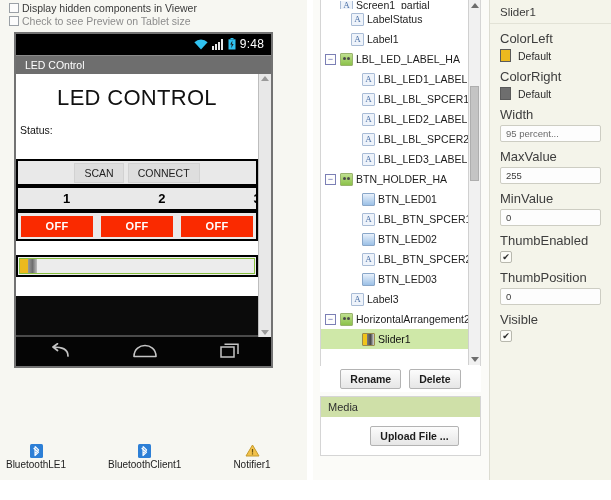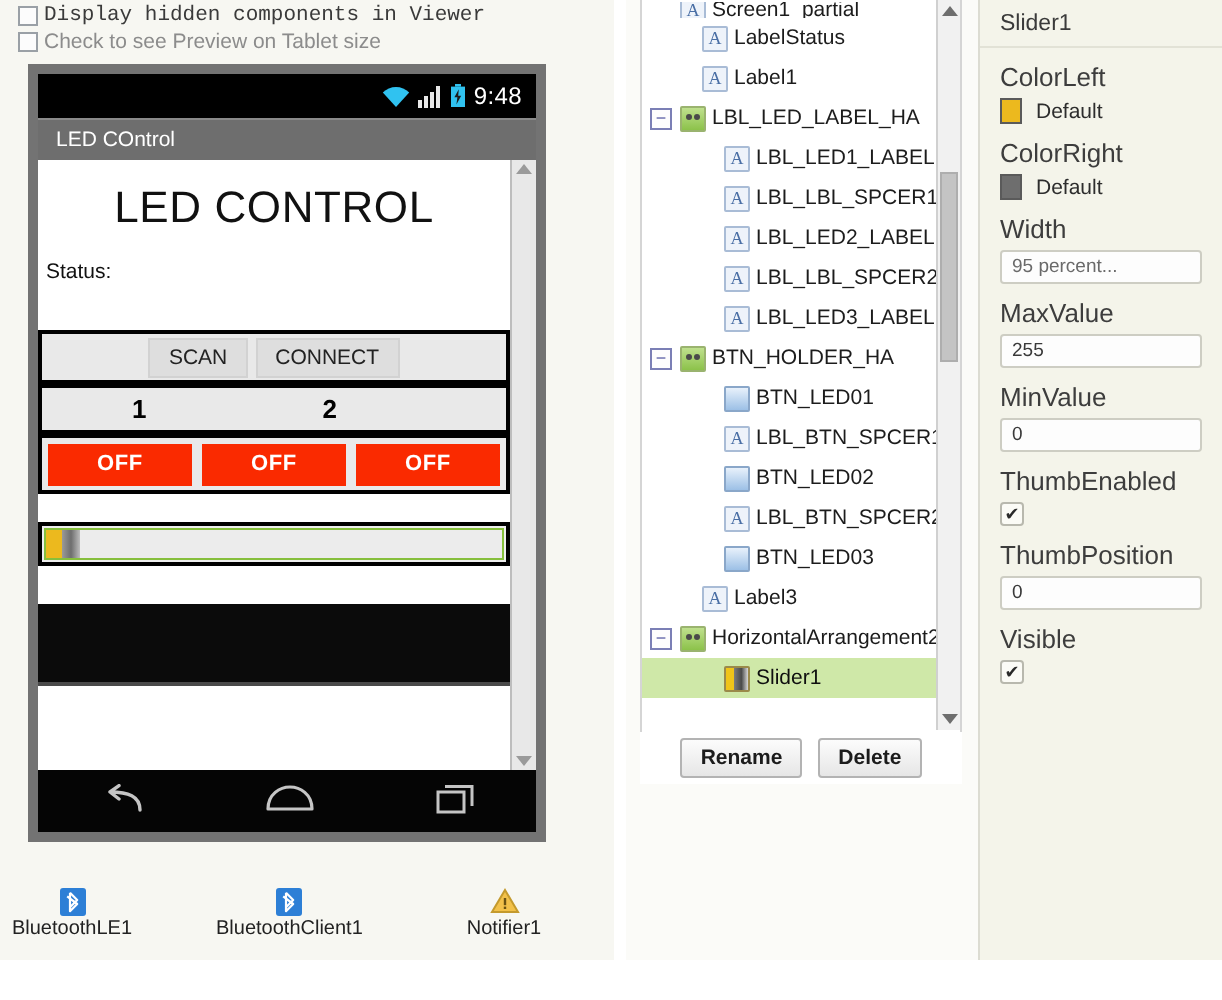--- a/index.html
+++ b/index.html
@@ -11,33 +11,33 @@
     overflow: hidden;
   }
   #root { position: relative; width: 611px; height: 500px; }
 
   
   #viewer-panel {
     position: absolute; left: 0; top: 0; width: 307px; height: 480px;
     background: #f7f7f2;
   }
   .chk-row { display: flex; align-items: center; padding-left: 9px; height: 14px; }
-  .chk-row:first-child { padding-top: 2px; font-family: Liberation Mono, monospace; }
+  .chk-row:first-child { padding-top: 2px; }
   .chkbox {
     width: 10px; height: 10px; border: 1px solid #9aa0a6;
     background: #fcfcfc; margin-right: 3px; flex: none;
   }
   .chk-label { font-size: 10.5px; color: #3a3a3a; white-space: nowrap; }
   .chk-label.dim { color: #8c8c8c; }
 
   
   #phone {
     position: absolute; left: 14px; top: 32px;
-    width: 259px; height: 389px;
-    background: #a16207; border: 5px solid #737373;
+    width: 259px; height: 336px;
+    background: #a16207; border: 2px solid #737373;
     display: flex; flex-direction: column;
   }
   #statusbar {
     height: 22px; background: #000; display: flex; align-items: center;
     justify-content: flex-end; padding-right: 7px; gap: 4px;
   }
   #statusbar .clock { color: #ffffff; font-size: 12px; font-weight: 400; letter-spacing: .2px; }
   .sb-icon { display: inline-block; line-height: 0; }
   #titlebar {
     height: 21px; background: #6e6e6e;
@@ -537,20 +537,26 @@
       <div id="tree-hthumb"></div>
       <span class="arw arw-r"></span>
     </div>
   </div>
 
   <div id="tree-actions">
     <span class="btn-std">Rename</span>
     <span class="btn-std">Delete</span>
   </div>
 
+  <div id="media-panel">
+    <div id="media-header">Media</div>
+    <div id="media-body">
+      <span class="btn-std">Upload File ...</span>
+    </div>
+  </div>
 
   <div id="props-panel">
     <div id="props-title">Slider1</div>
     <div id="props-list">
         <div class="prop">
           <div class="prop-name">ColorLeft</div>
           <div class="prop-color">
             <span class="swatch" style="background: rgb(236, 185, 30);"></span>
             <span class="v">Default</span>
           </div>

